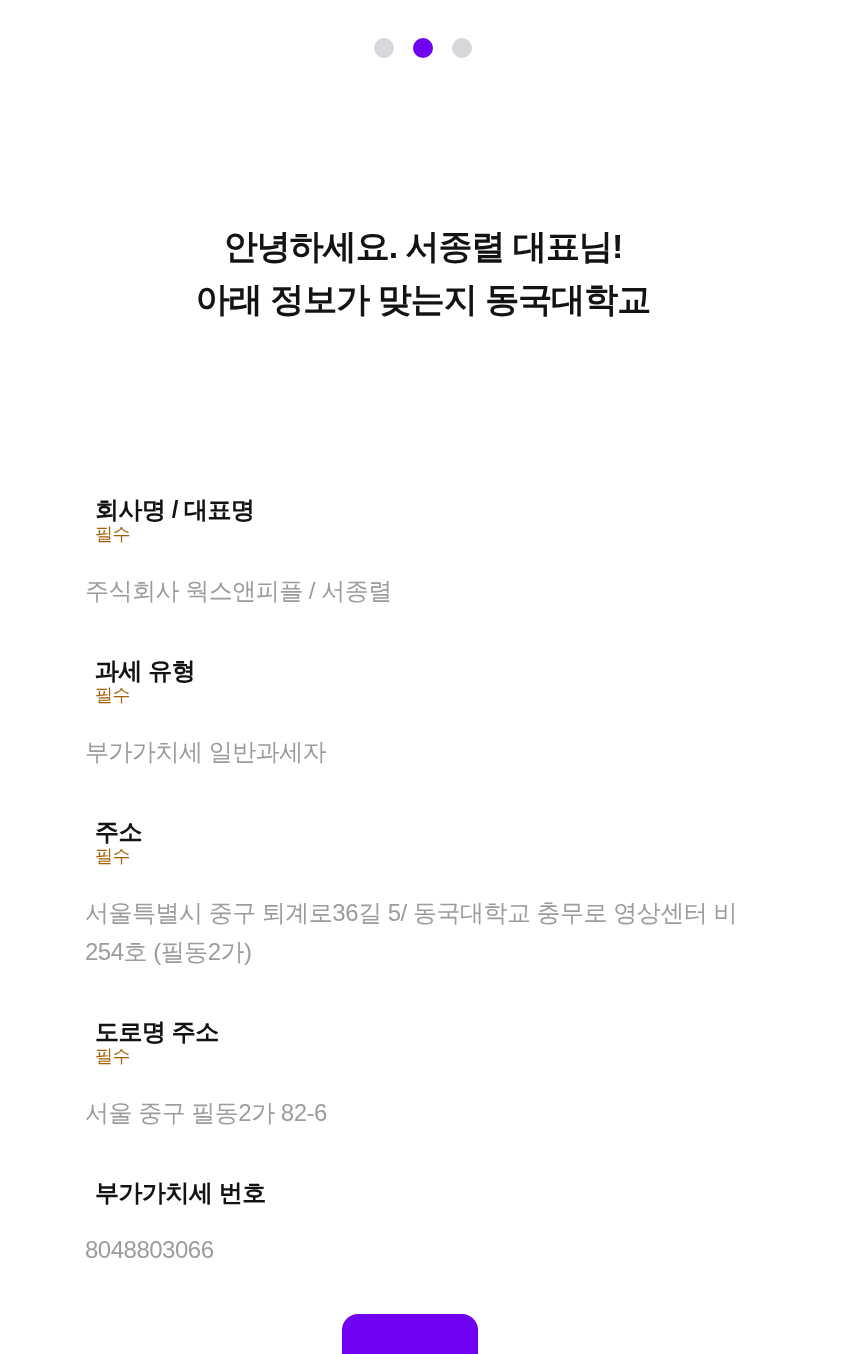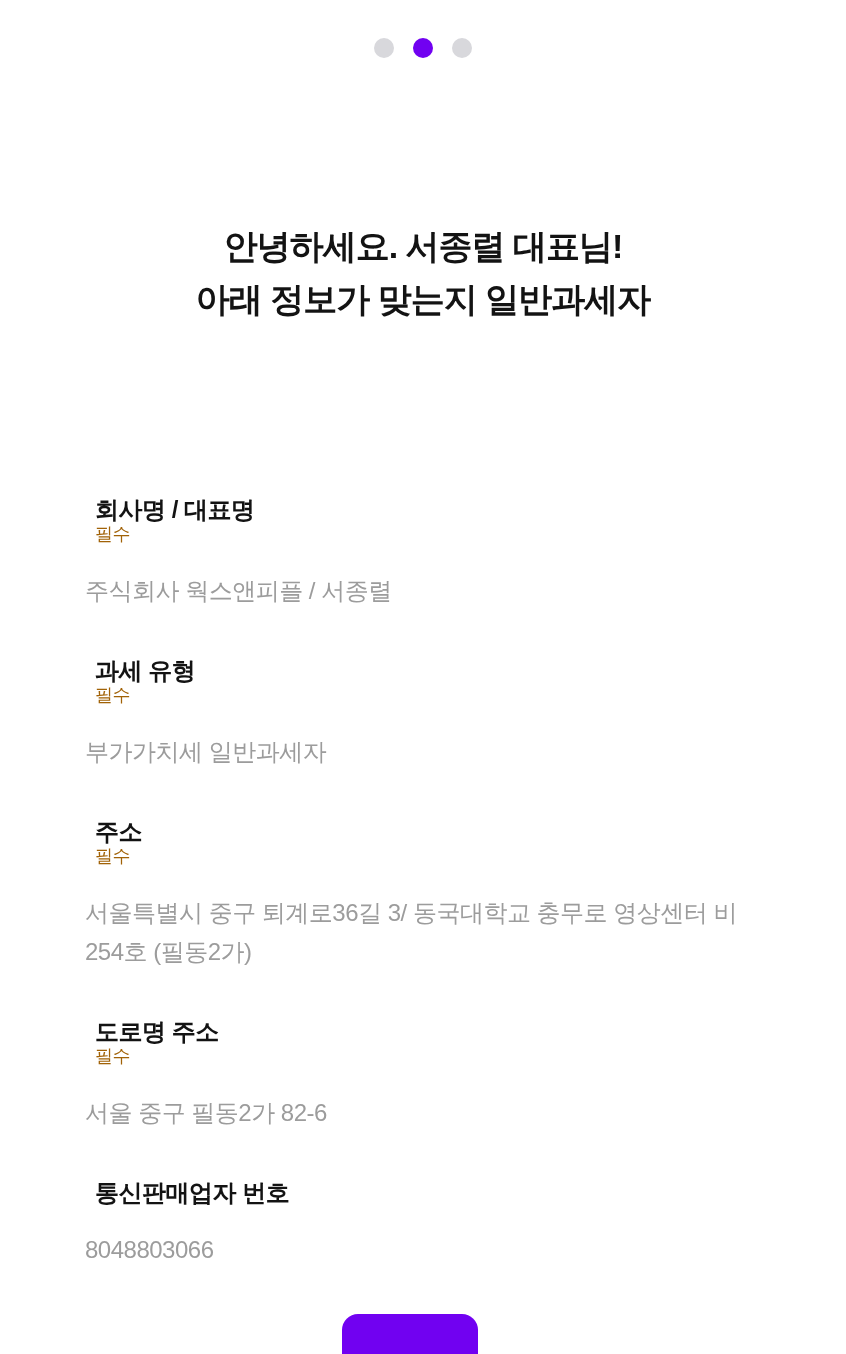--- a/index.html
+++ b/index.html
@@ -95,21 +95,21 @@
 <div class="page">
 
   <div class="progress">
     <span class="dot"></span>
     <span class="dot active"></span>
     <span class="dot"></span>
   </div>
 
   <div class="heading">
     <div>안녕하세요. 서종렬 대표님!</div>
-    <div>아래 정보가 맞는지 일반과세자</div>
+    <div>아래 정보가 맞는지 동국대학교</div>
   </div>
 
   <div class="fields">
 
     <div class="field">
       <div class="field-label-row">
         <span>회사명 / 대표명</span>
         <span class="required-badge">필수</span>
       </div>
       <div class="field-value">주식회사 웍스앤피플 / 서종렬</div>
@@ -121,34 +121,34 @@
         <span class="required-badge">필수</span>
       </div>
       <div class="field-value">부가가치세 일반과세자</div>
     </div>
 
     <div class="field">
       <div class="field-label-row">
         <span>주소</span>
         <span class="required-badge">필수</span>
       </div>
-      <div class="field-value">서울특별시 중구 퇴계로36길 3/ 동국대학교 충무로 영상센터 비254호 (필동2가)</div>
+      <div class="field-value">서울특별시 중구 퇴계로36길 5/ 동국대학교 충무로 영상센터 비254호 (필동2가)</div>
     </div>
 
     <div class="field">
       <div class="field-label-row">
         <span>도로명 주소</span>
         <span class="required-badge">필수</span>
       </div>
       <div class="field-value">서울 중구 필동2가 82-6</div>
     </div>
 
     <div class="field">
       <div class="field-label-row">
-        <span>통신판매업자 번호</span>
+        <span>부가가치세 번호</span>
         <span class="required-badge"></span>
       </div>
       <div class="field-value">8048803066</div>
     </div>
 
   </div>
 
   <button class="next-button"></button>
 
 </div>

